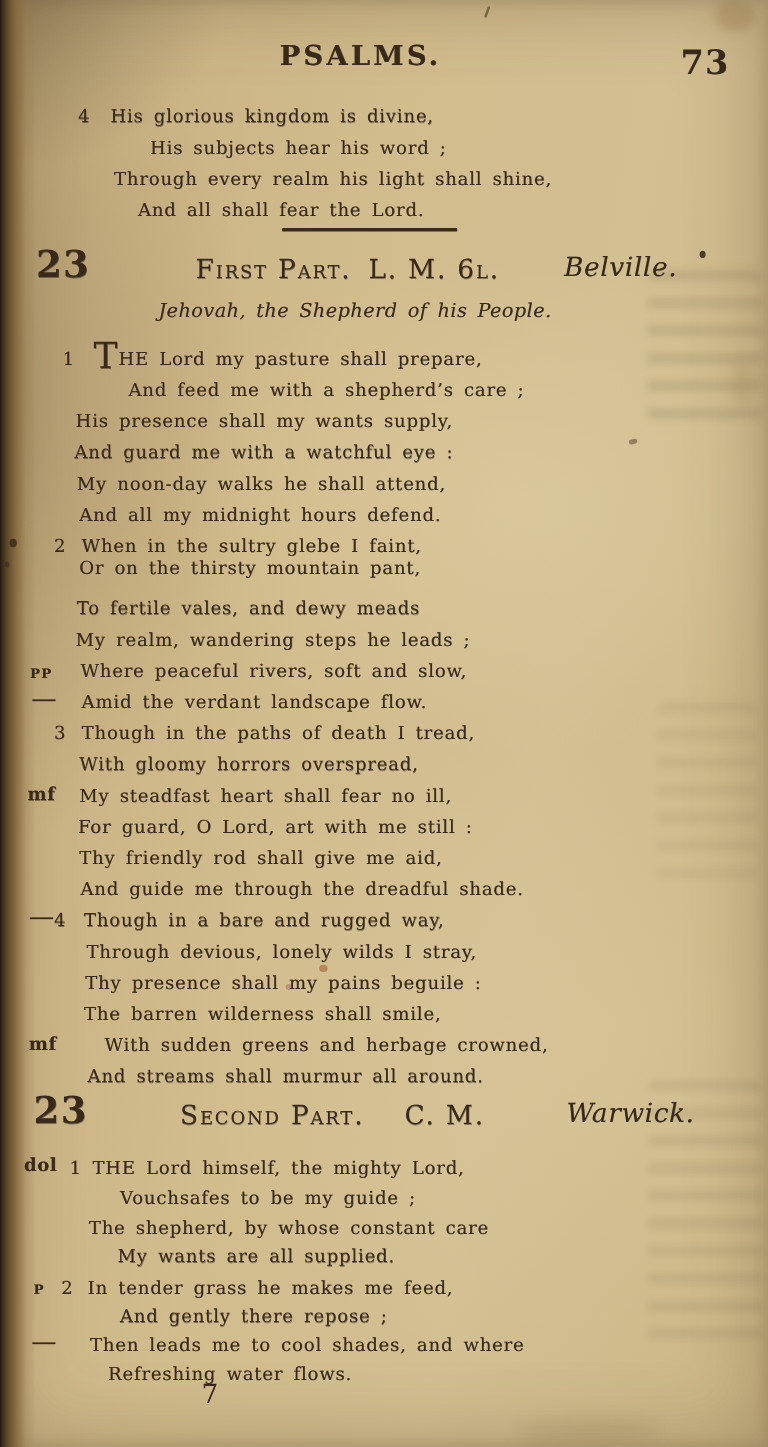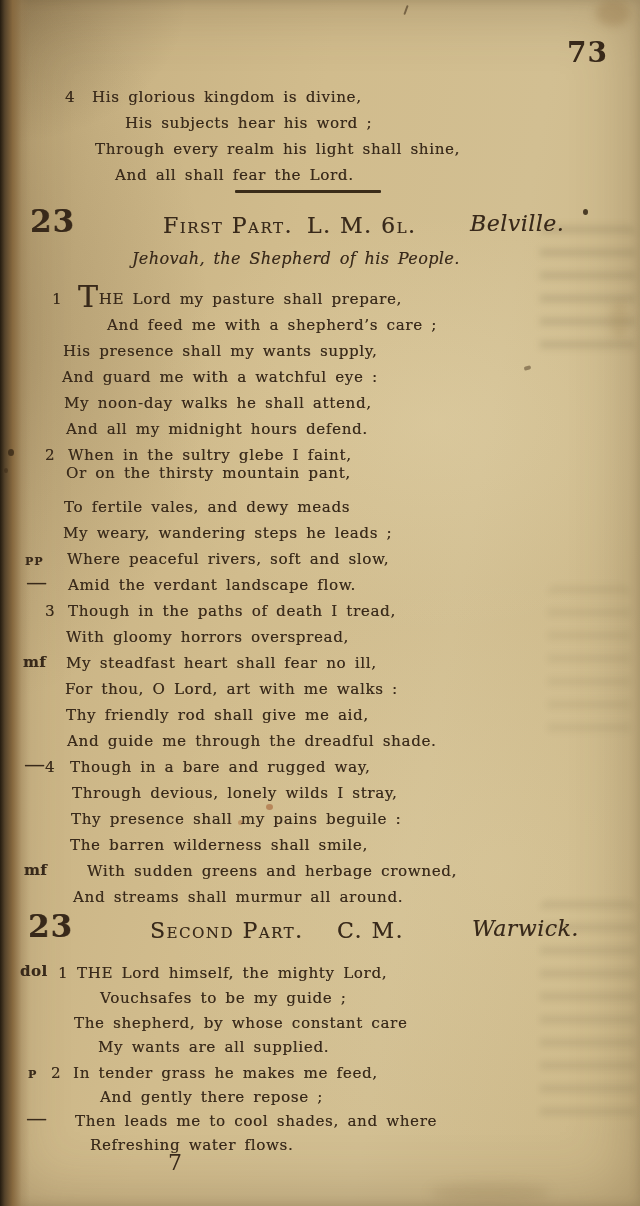--- a/index.html
+++ b/index.html
@@ -60,20 +60,21 @@
   <div class="speck" style="left:8px;top:449px;width:6px;height:7px;background:rgba(55,40,22,0.8);"></div>
   <div class="speck" style="left:4px;top:468px;width:4px;height:5px;background:rgba(55,40,22,0.5);"></div>
   <div class="speck" style="left:266px;top:804px;width:7px;height:6px;background:rgba(160,90,45,0.55);filter:blur(0.5px);"></div>
   <div class="speck" style="left:238px;top:820px;width:5px;height:5px;background:rgba(170,100,50,0.45);"></div>
   <div class="speck" style="left:405px;top:5px;width:2px;height:10px;border-radius:1px;background:rgba(70,52,30,0.6);transform:rotate(20deg);"></div>
   <div class="speck" style="left:524px;top:366px;width:7px;height:4px;border-radius:2px;background:rgba(80,60,35,0.5);transform:rotate(-15deg);"></div>
   <div class="speck" style="left:596px;top:0px;width:34px;height:26px;background:rgba(140,105,60,0.30);filter:blur(4px);"></div>
   <div class="speck" style="left:610px;top:300px;width:18px;height:40px;background:rgba(150,120,70,0.18);filter:blur(5px);"></div>
   <div class="speck" style="left:430px;top:1183px;width:120px;height:20px;background:rgba(120,95,55,0.15);filter:blur(6px);"></div>
 
+  <div class="hdr" style="left:233px;top:33px;">PSALMS.</div>
   <div class="pageno" style="left:567px;top:36px;">73</div>
 
   <div>
     <div class="row" style="left:65px;top:84px;">
       <span class="vnum" style="width:27px;">4</span><span class="vtext">His glorious kingdom is divine,</span>
     </div>
     <div class="row" style="left:125px;top:110px;">His subjects hear his word ;</div>
     <div class="row" style="left:95px;top:136px;">Through every realm his light shall shine,</div>
     <div class="row" style="left:115px;top:162px;">And all shall fear the Lord.</div>
   </div>
@@ -98,35 +99,35 @@
     <div class="row" style="left:64px;top:390px;">My noon-day walks he shall attend,</div>
     <div class="row" style="left:66px;top:416px;">And all my midnight hours defend.</div>
   </div>
 
   <div>
     <div class="row" style="left:45px;top:442px;">
       <span class="vnum" style="width:23px;">2</span><span class="vtext">When in the sultry glebe I faint,</span>
     </div>
     <div class="row" style="left:66px;top:460px;">Or on the thirsty mountain pant,</div>
     <div class="row" style="left:64px;top:494px;">To fertile vales, and dewy meads</div>
-    <div class="row" style="left:63px;top:520px;">My weary, wandering steps he leads ;</div>
+    <div class="row" style="left:63px;top:520px;">My realm, wandering steps he leads ;</div>
     <div class="marker m-sc" style="left:25px;top:550px;">pp</div>
     <div class="row" style="left:67px;top:546px;">Where peaceful rivers, soft and slow,</div>
     <div class="marker m-dash" style="left:26px;top:570px;">—</div>
     <div class="row" style="left:68px;top:572px;">Amid the verdant landscape flow.</div>
   </div>
 
   <div>
     <div class="row" style="left:45px;top:598px;">
       <span class="vnum" style="width:23px;">3</span><span class="vtext">Though in the paths of death I tread,</span>
     </div>
     <div class="row" style="left:66px;top:624px;">With gloomy horrors overspread,</div>
     <div class="marker m-word" style="left:23px;top:653px;">mf</div>
     <div class="row" style="left:66px;top:650px;">My steadfast heart shall fear no ill,</div>
-    <div class="row" style="left:65px;top:676px;">For thou, O Lord, art with me walks :</div>
+    <div class="row" style="left:65px;top:676px;">For guard, O Lord, art with me still :</div>
     <div class="row" style="left:66px;top:702px;">Thy friendly rod shall give me aid,</div>
     <div class="row" style="left:67px;top:728px;">And guide me through the dreadful shade.</div>
   </div>
 
   <div>
     <div class="marker m-dash" style="left:24px;top:752px;">—</div>
     <div class="row" style="left:45px;top:754px;">
       <span class="vnum" style="width:25px;">4</span><span class="vtext">Though in a bare and rugged way,</span>
     </div>
     <div class="row" style="left:72px;top:780px;">Through devious, lonely wilds I stray,</div>

